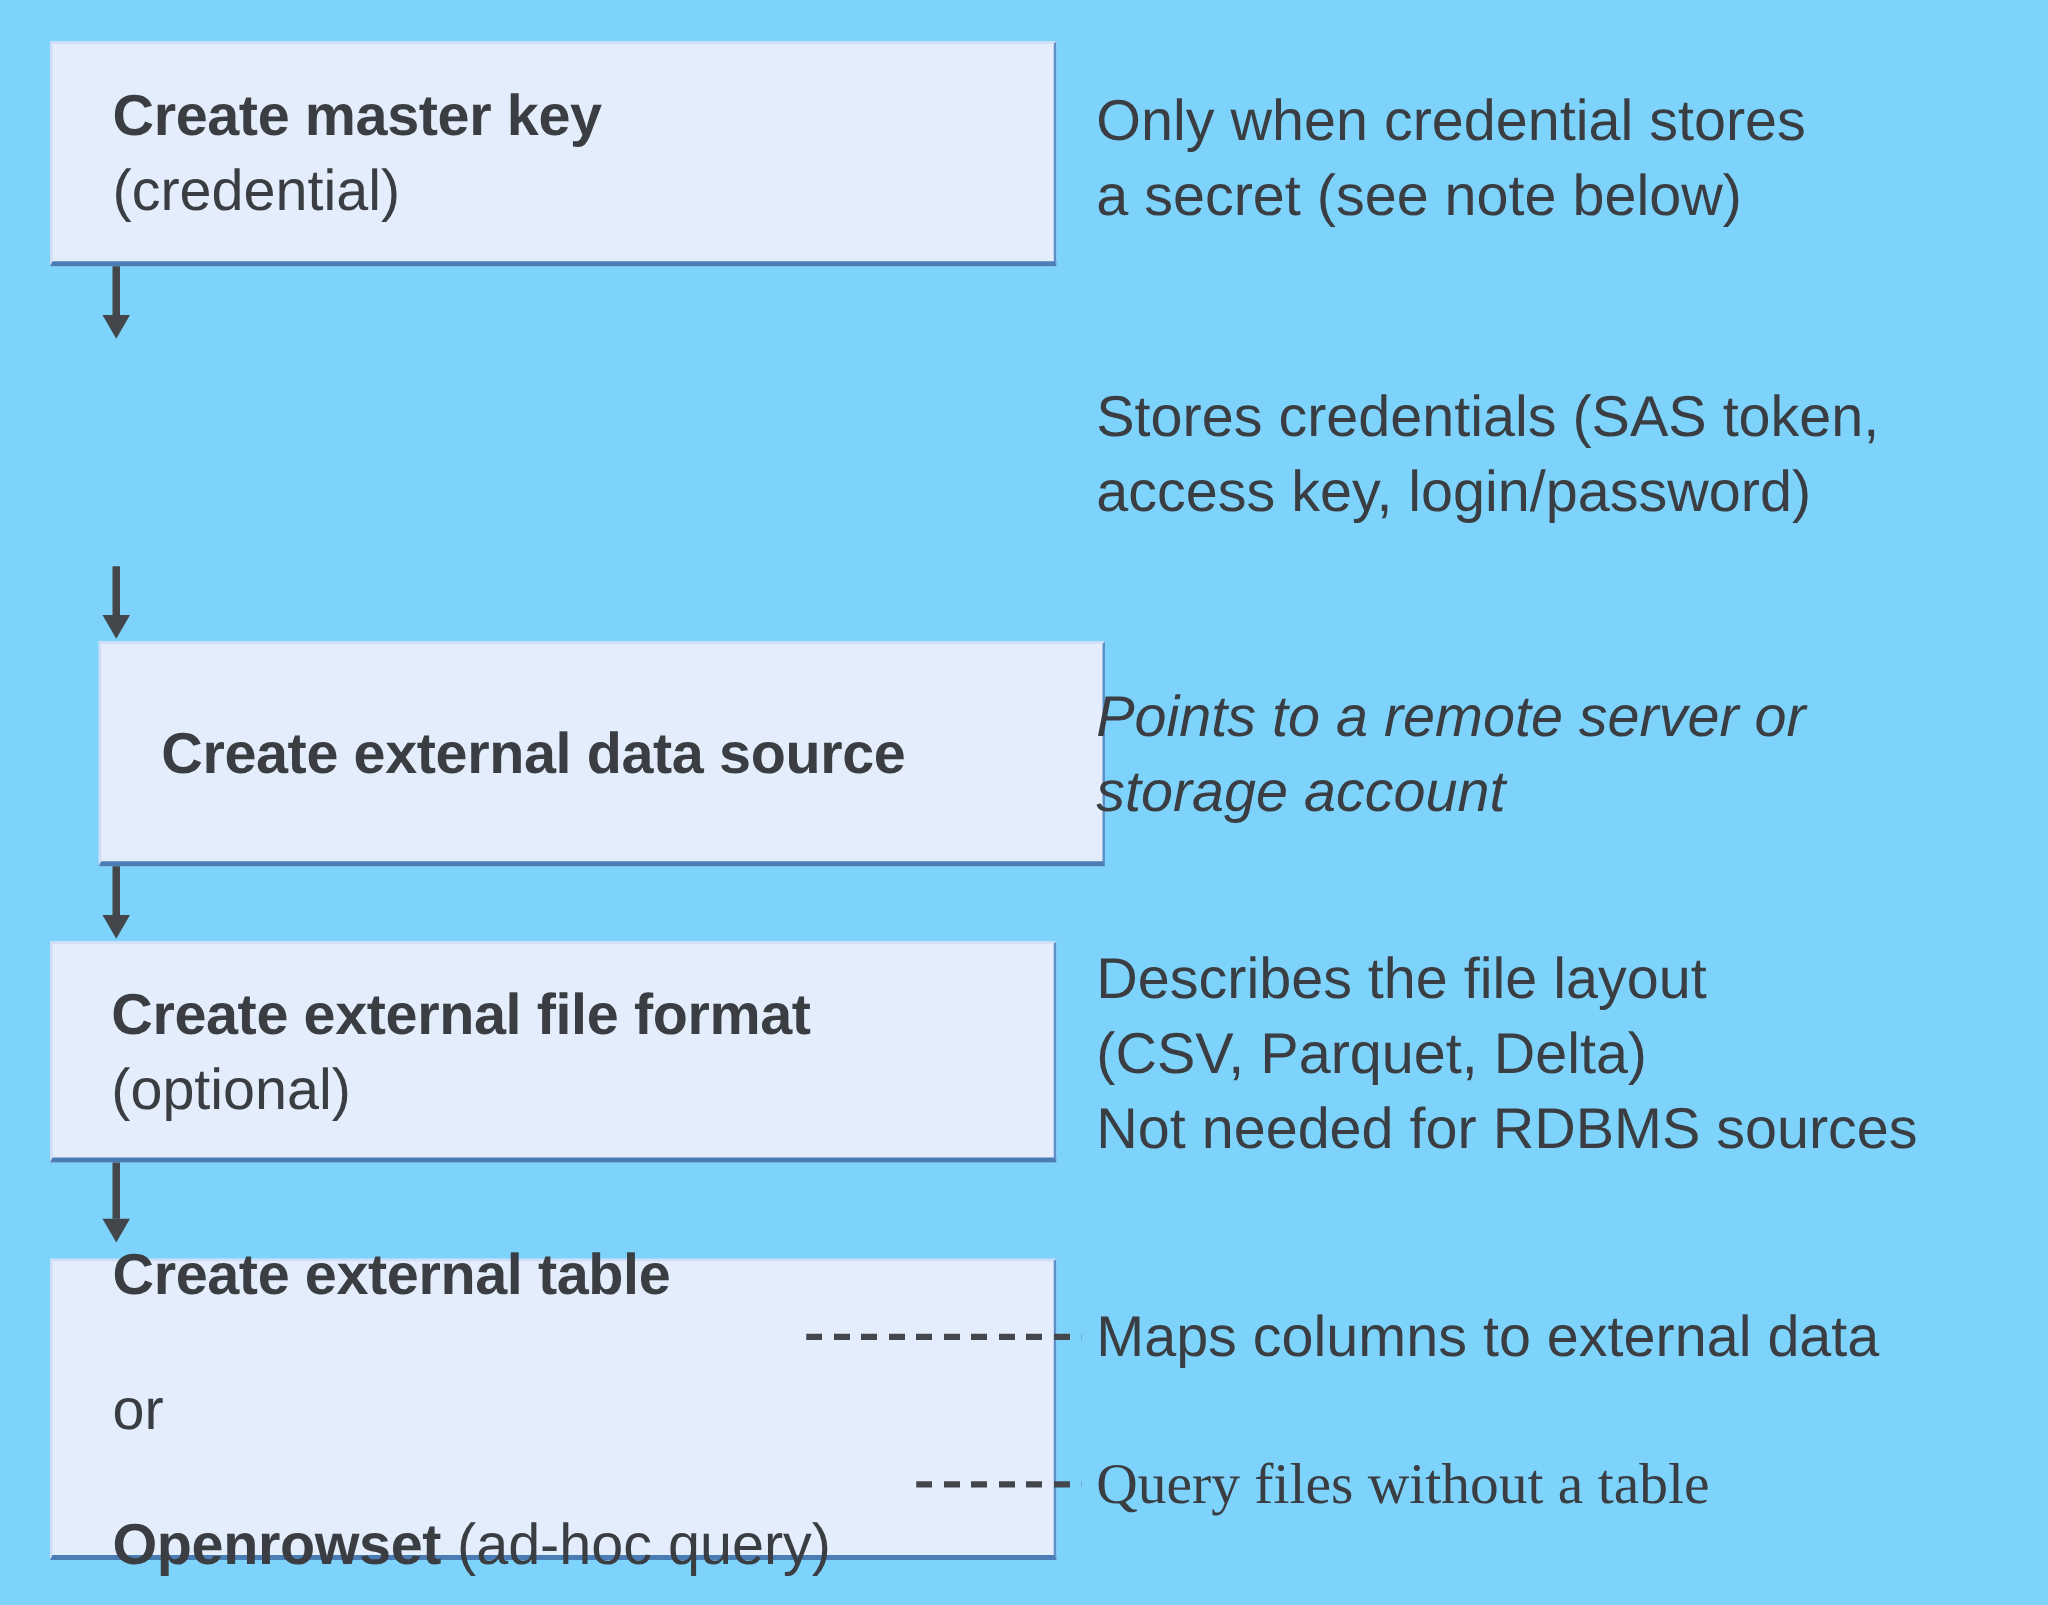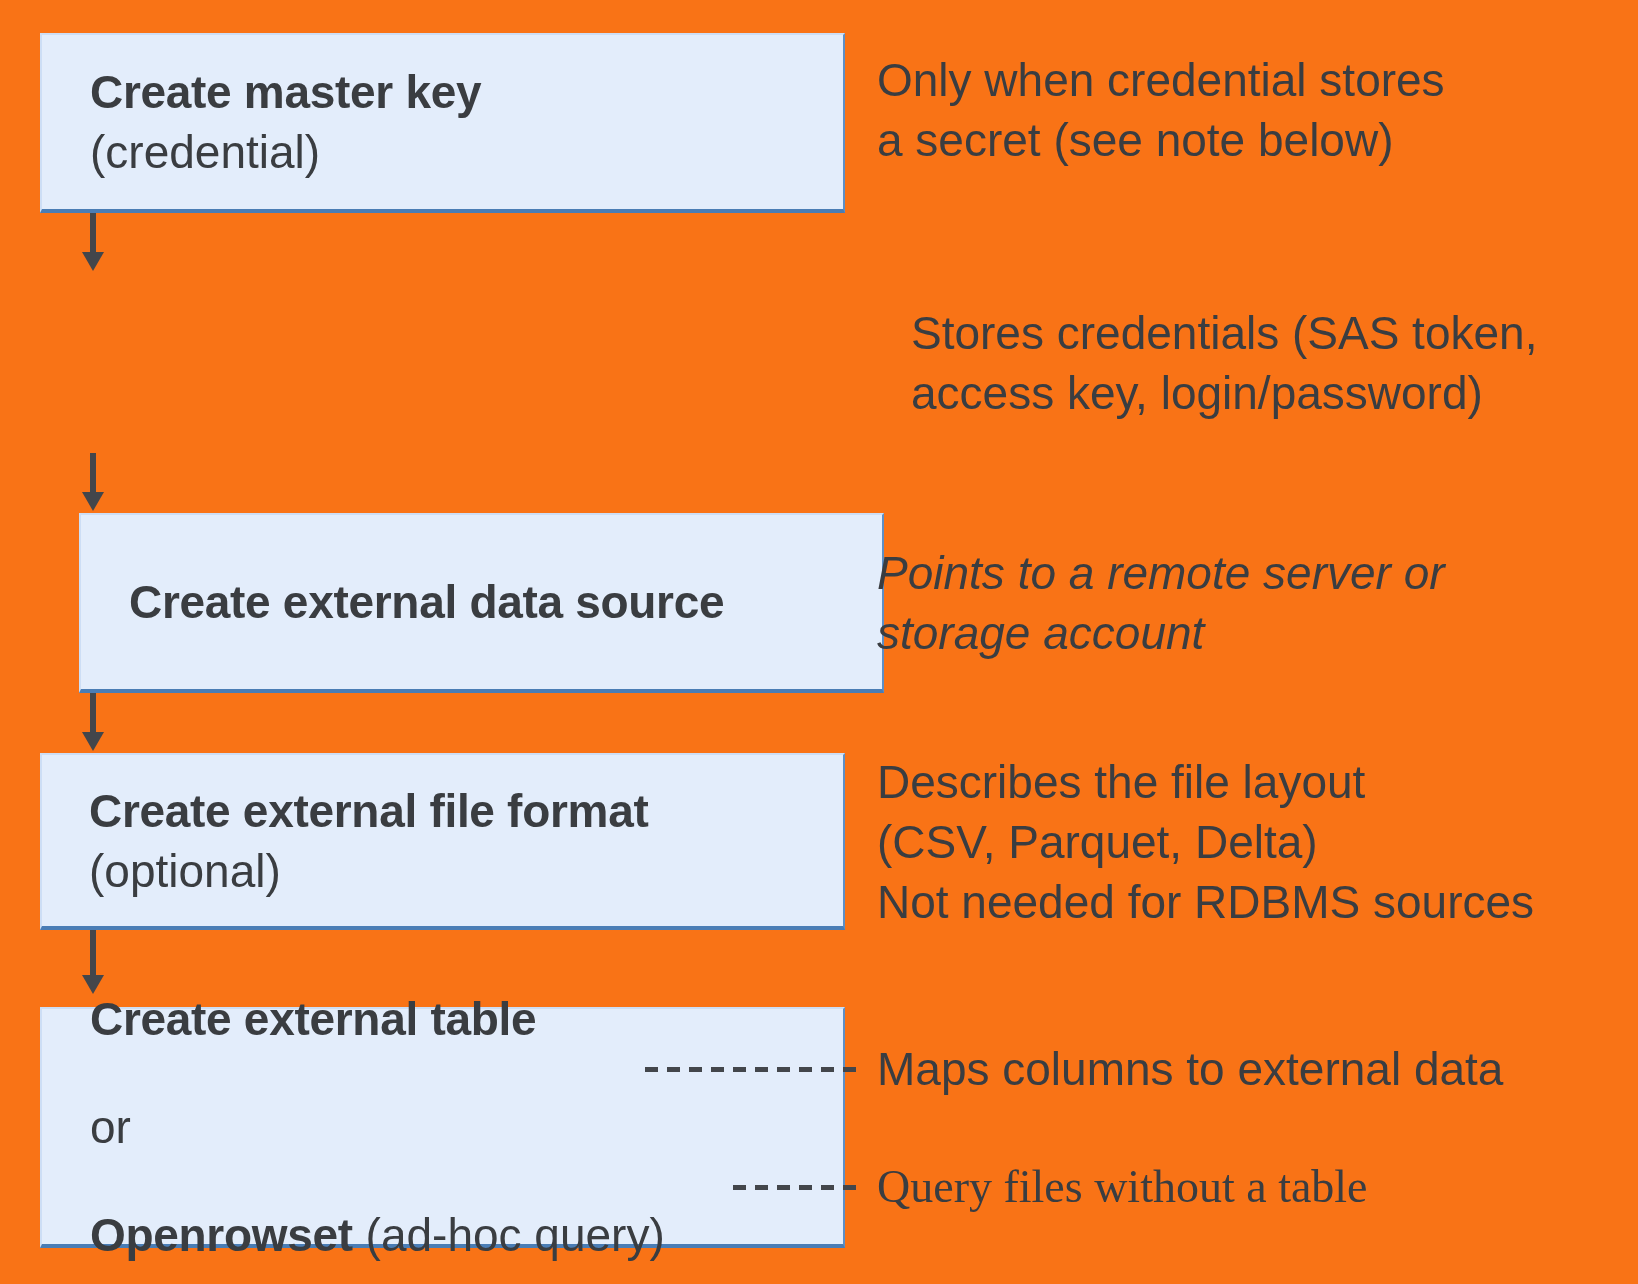--- a/index.html
+++ b/index.html
@@ -4,21 +4,21 @@
 <style>
   html, body {
     margin: 0;
     padding: 0;
     background: #ffffff;
   }
   .canvas {
     position: relative;
     width: 1638px;
     height: 1284px;
-    background: #f97316;
+    background: #7dd3fc;
     font-family: "Liberation Sans", sans-serif;
     color: #3a3d41;
     overflow: hidden;
   }
   .step-box {
     position: absolute;
     left: 40px;
     width: 805px;
     box-sizing: border-box;
     background: #e3edfb;
@@ -49,22 +49,22 @@
     position: absolute;
     left: 877px;
     display: flex;
     flex-direction: column;
     justify-content: center;
     font-size: 46px;
     line-height: 60px;
     white-space: pre-line;
     color: #3a3d41;
   }
-  .note1 { top: 20px;   height: 180px; }
-  .note2 { top: 273px;  height: 180px; margin-left: 34px; }
+  .note1 { top: 36px;   height: 180px; }
+  .note2 { top: 273px;  height: 180px; }
   .note3 { top: 513px;  height: 180px; font-style: italic; }
   .note4 { top: 750px;  height: 183px; }
   .note5a { top: 1039px; height: 60px; justify-content: center; }
   .note5b { top: 1157px; height: 60px; justify-content: center; font-family: Liberation Serif, serif; }
 
   .arrow {
     position: absolute;
     left: 82px;
     width: 22px;
     display: flex;

